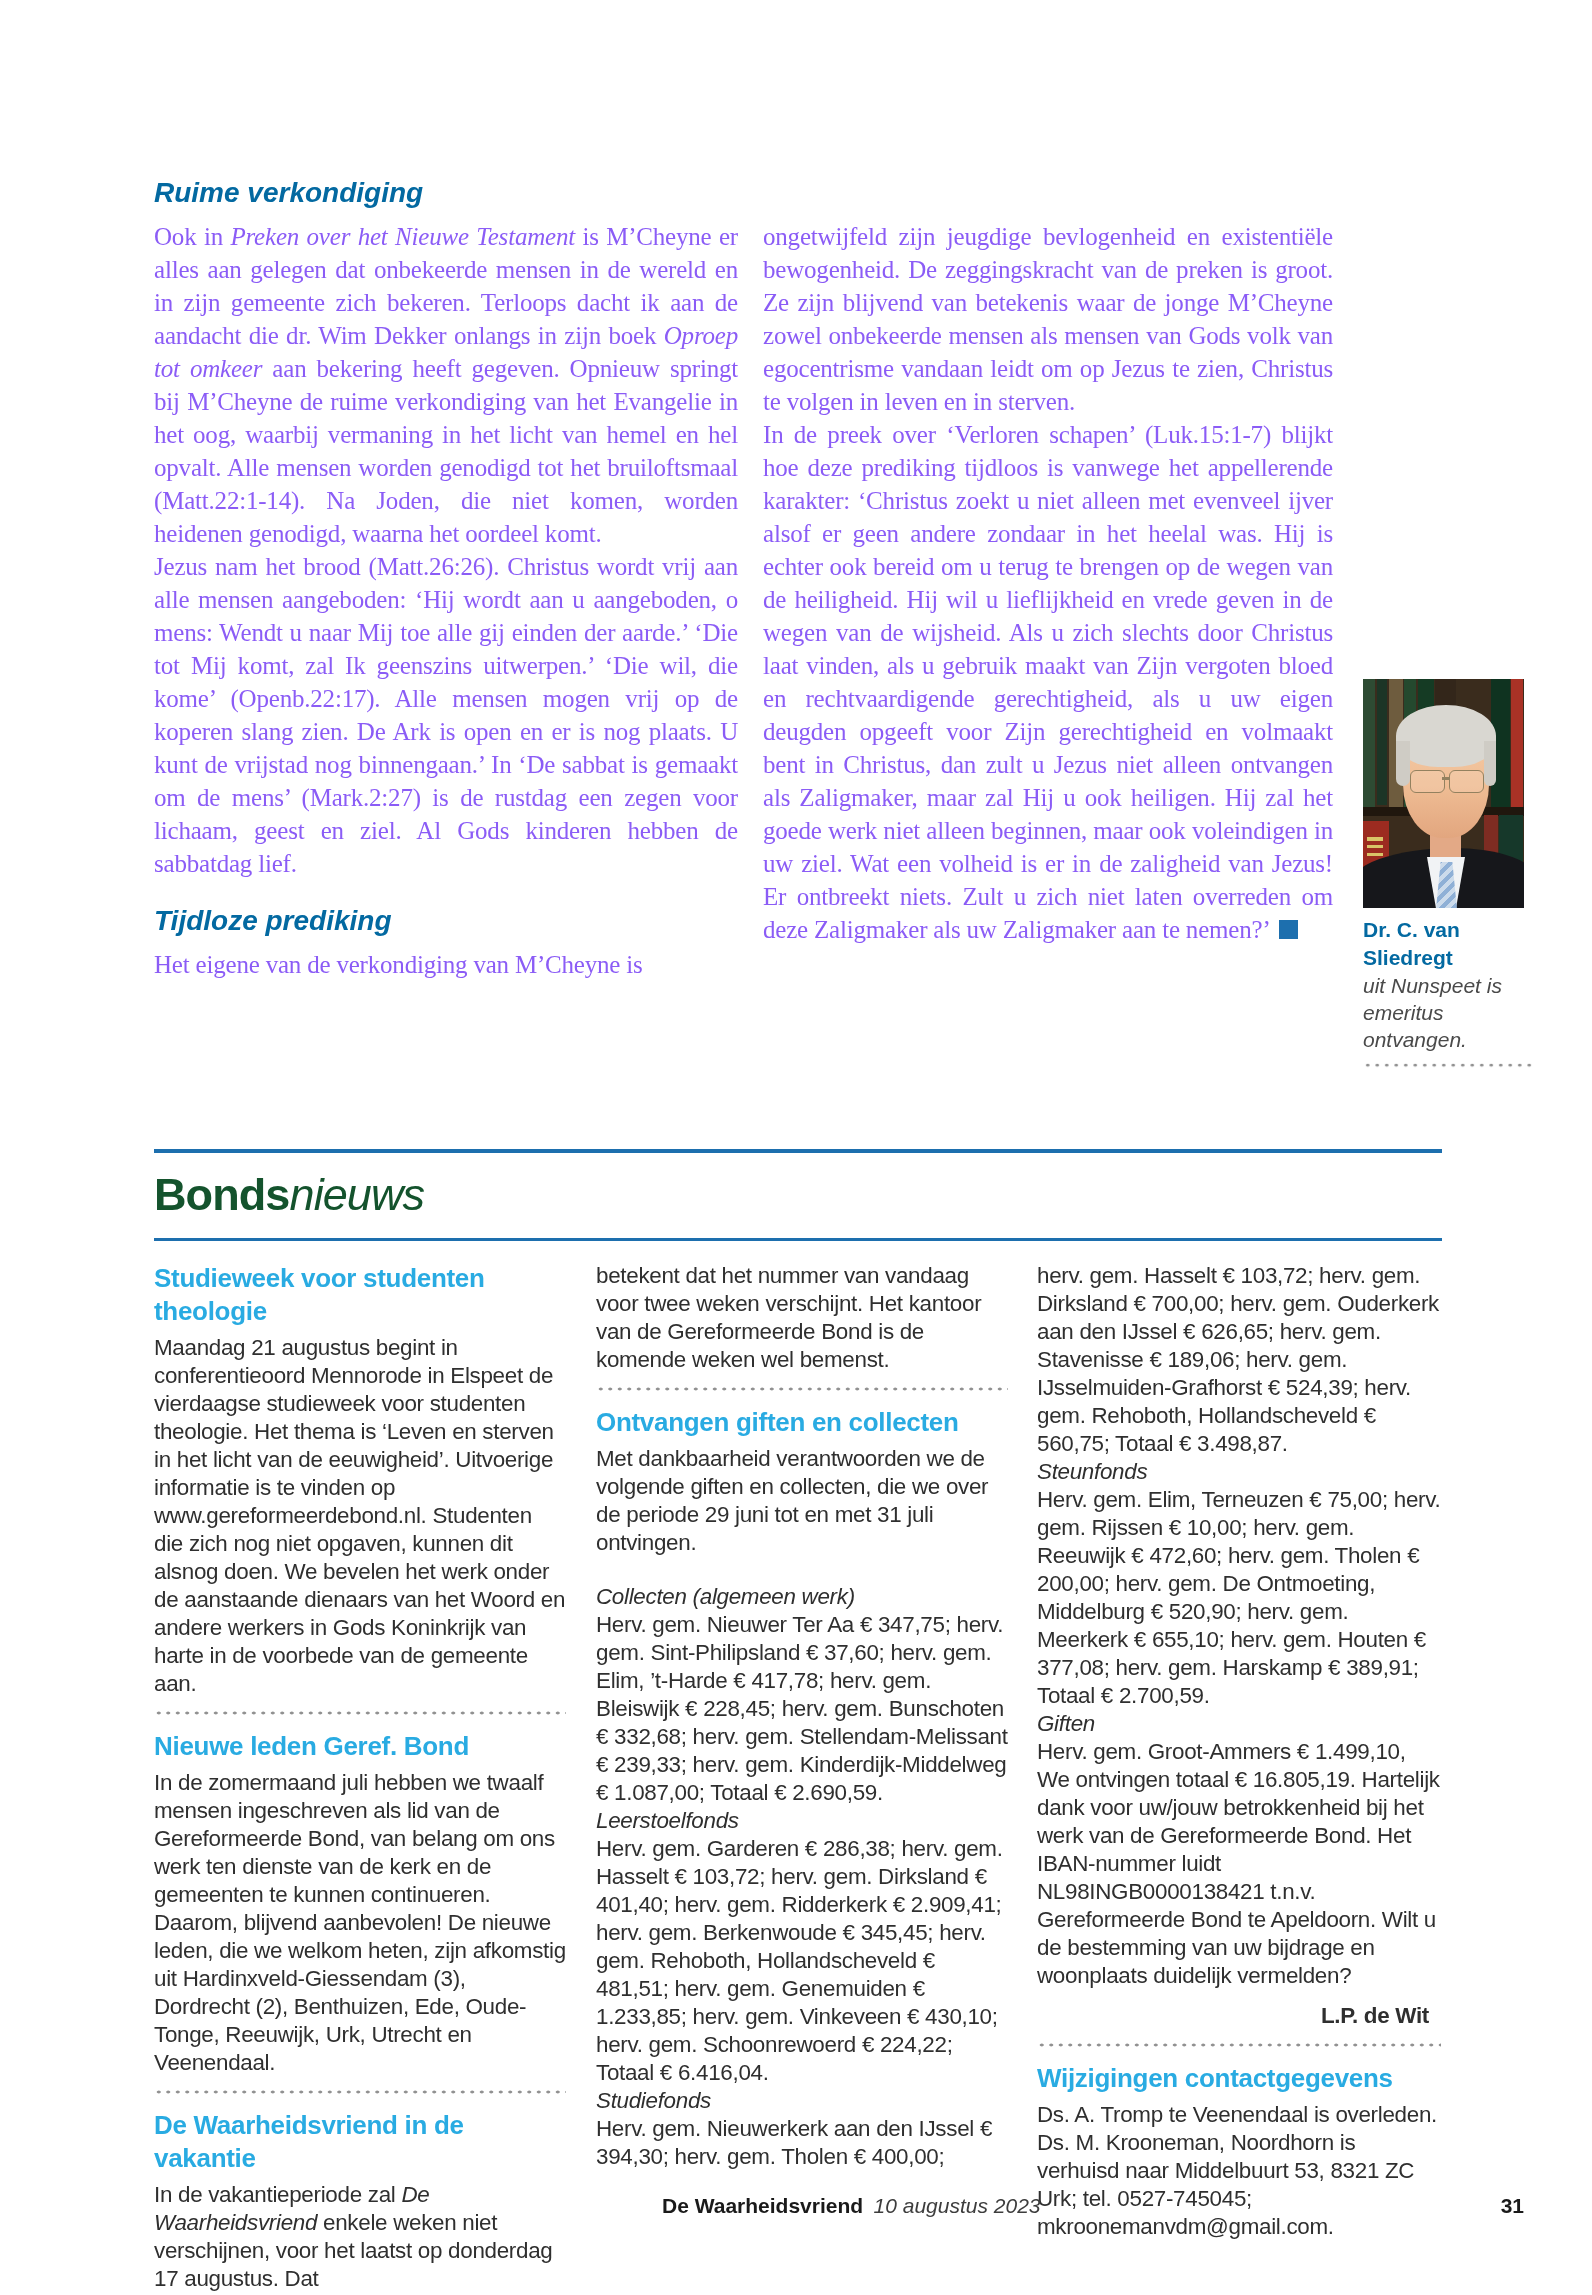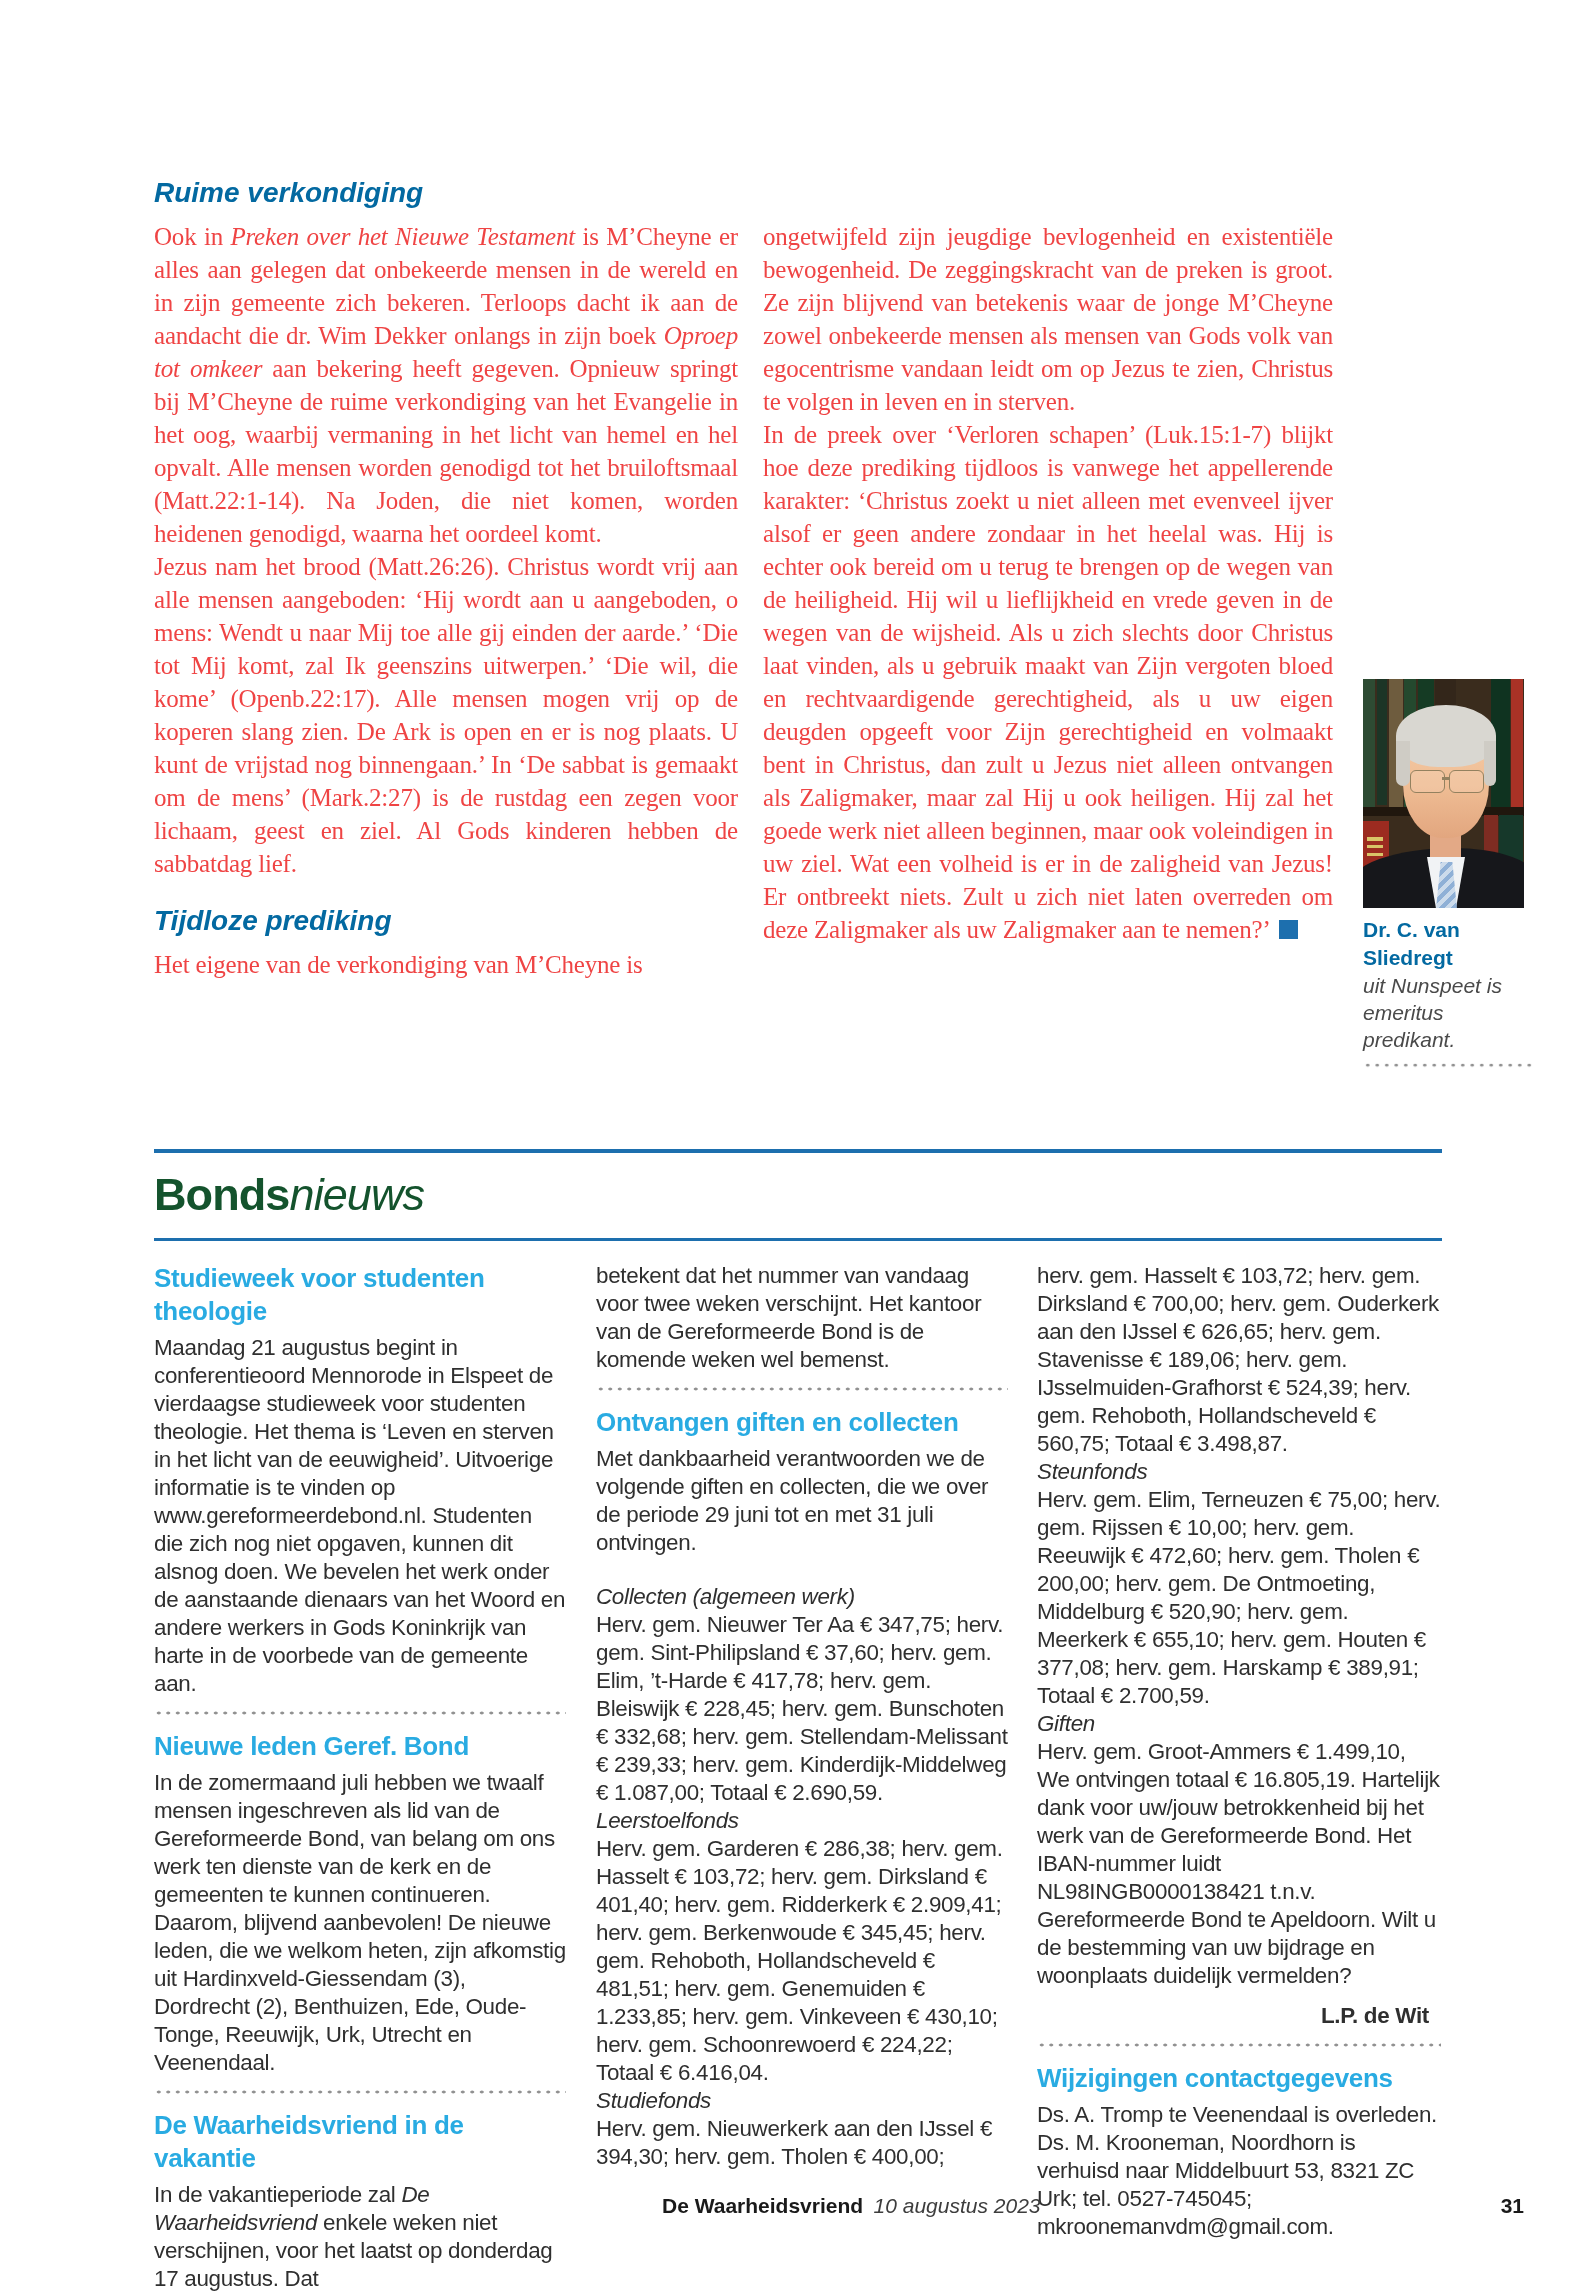--- a/index.html
+++ b/index.html
@@ -7,21 +7,21 @@
         font-family:"Liberation Sans",sans-serif;color:#2f2f2f;}
 
   
   .art-col{position:absolute;}
   #art-col1{left:154px;top:175px;width:584px;}
   #art-col2{left:763px;top:220px;width:570px;}
   .art-h{font-family:"Liberation Sans",sans-serif;font-style:italic;font-weight:bold;
          color:#0369a1;font-size:28px;line-height:35px;margin:0 0 10.4px 0;}
   .art-h.second{margin-top:22.4px;}
   .art-p{font-family:"Liberation Serif",serif;font-size:25px;line-height:33px;
-         color:#ef4444;text-align:justify;margin:0;letter-spacing:-0.2px;}
+         color:#8b5cf6;text-align:justify;margin:0;letter-spacing:-0.2px;}
   .it{font-style:italic;}
   .end-mark{display:inline-block;width:19px;height:19px;background:#1d6fae;
             margin-left:8.6px;vertical-align:-0.9px;}
 
   
   #photo{position:absolute;left:1363px;top:679px;width:161px;height:229px;overflow:hidden;
          background:#3a2c1d;}
   #photo div{position:absolute;}
   .spine1{left:0;top:0;width:12px;height:129px;background:#2e4b33;}
   .spine2{left:14px;top:0;width:10.4px;height:126px;background:#1c3526;}
@@ -130,21 +130,21 @@
     <div class="hairR"></div>
     <div class="lensL"></div>
     <div class="lensR"></div>
     <div class="bridge"></div>
     <div class="shirt"></div>
     <div class="tie"></div>
   </div>
 
   <div id="caption">
     <div class="cap-name">Dr. C. van Sliedregt</div>
-    <div class="cap-text">uit Nunspeet is emeritus predikant.</div>
+    <div class="cap-text">uit Nunspeet is emeritus ontvangen.</div>
     <div class="dotline"></div>
   </div>
 
   <div id="bonds-header">
     <div class="bonds-title"><span class="bonds-bold">Bonds</span><span class="bonds-italic">nieuws</span></div>
   </div>
 
   <div class="news-col" id="ncol1">
     <h3 class="news-h">Studieweek voor studenten theologie</h3>
     <p class="news-p">Maandag 21 augustus begint in conferentieoord Mennorode in Elspeet de vierdaagse studieweek voor studenten theologie. Het thema is ‘Leven en sterven in het licht van de eeuwigheid’. Uitvoerige informatie is te vinden op www.gereformeerdebond.nl. Studenten die zich nog niet opgaven, kunnen dit alsnog doen. We bevelen het werk onder de aanstaande dienaars van het Woord en andere werkers in Gods Koninkrijk van harte in de voorbede van de gemeente aan.</p>

